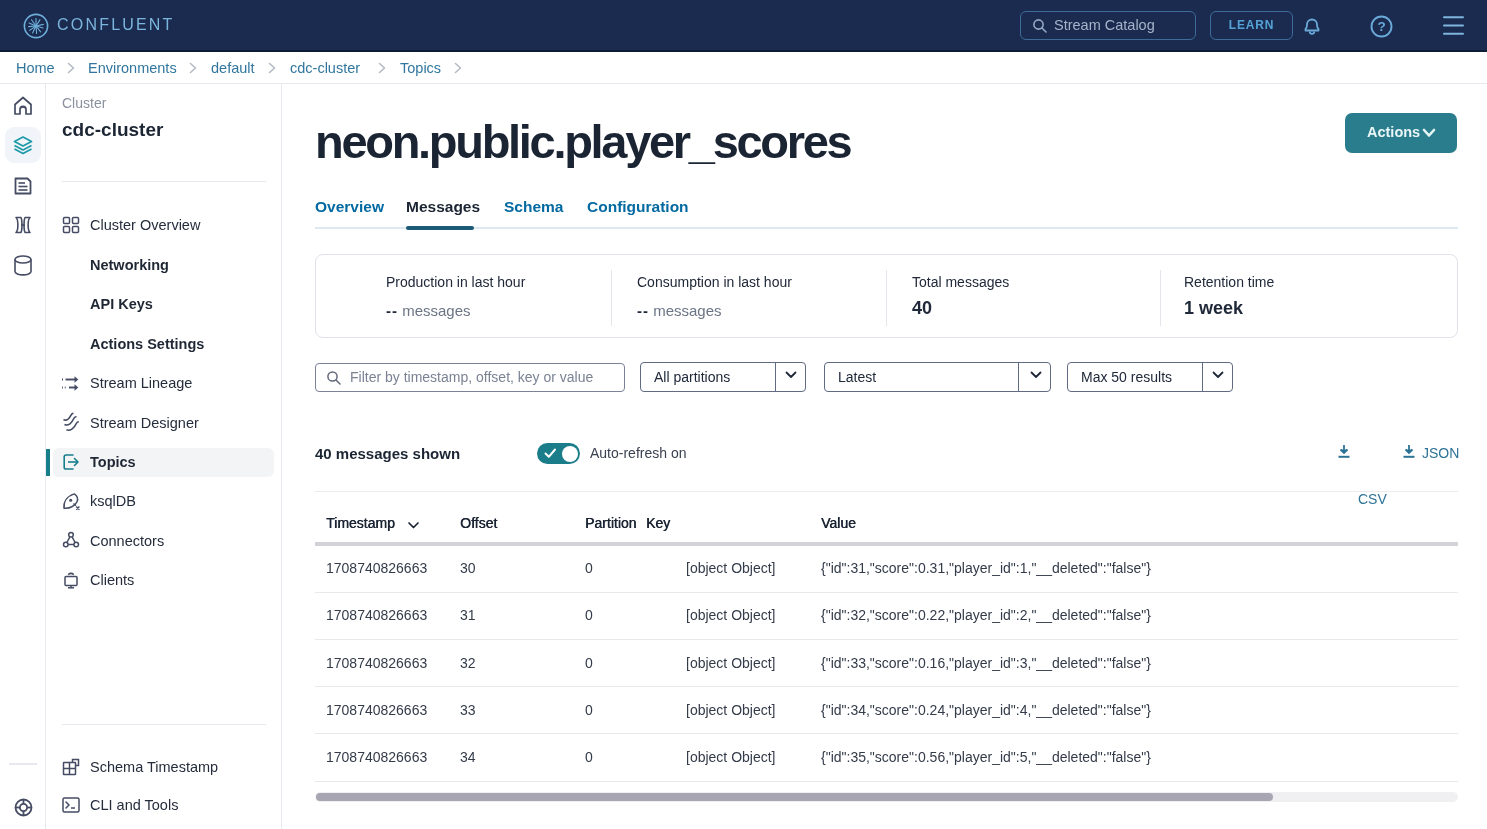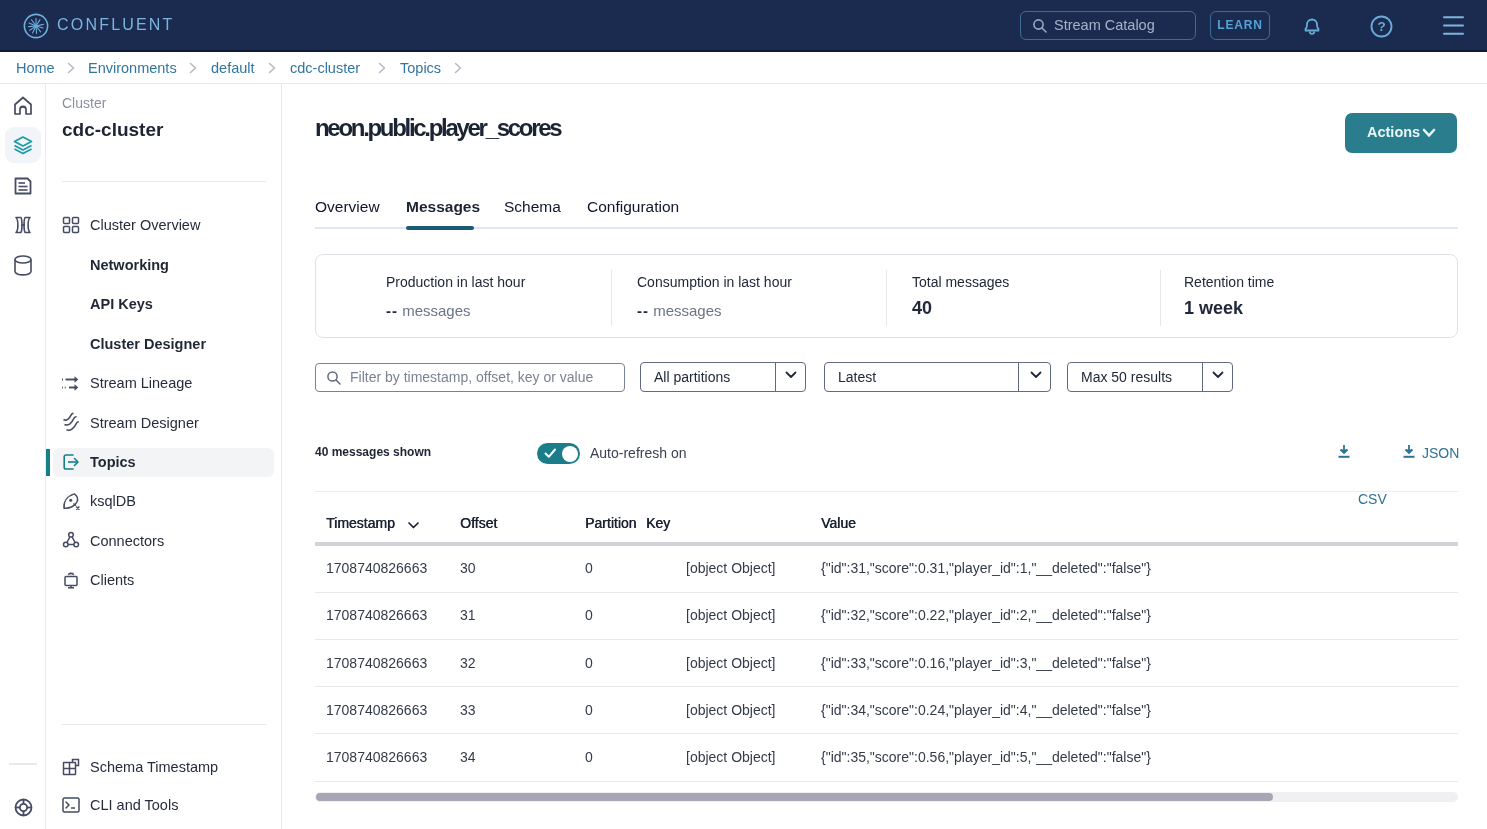--- a/index.html
+++ b/index.html
@@ -9,21 +9,21 @@
 .abs { position:absolute; }
 
 
 #navbar { left:0; top:0; width:1487px; height:52px; background:#1a2b4f;
   border-bottom:2px solid #0e1c38; }
 #logotext { left:57px; top:16px; font-size:16px; letter-spacing:2.2px;
   color:#7cb5dc; font-weight:500; }
 #navsearch { left:1020px; top:11px; width:176px; height:29px;
   border:1.5px solid #3e6c99; border-radius:6px; }
 #navsearch span { position:absolute; left:33px; top:5px; font-size:14.5px; color:#a4b4ca; }
-#learnbtn { left:1210px; top:11px; width:60px; height:29px; border:1.5px solid #3e6c99;
+#learnbtn { left:1210px; top:11px; width:83px; height:29px; border:1.5px solid #3e6c99;
   border-radius:6px; color:#55a3d6; font-size:12px; font-weight:700; letter-spacing:0.8px;
   text-align:center; line-height:27px; }
 
 
 #crumbbar { left:0; top:52px; width:1487px; height:32px; background:#fff;
   border-bottom:1px solid #e7e9ee; }
 #crumbbar .c { position:absolute; top:8px; font-size:14.5px; color:#31769e; }
 
 
 #strip { left:0; top:84px; width:46px; height:745px; background:#fff;
@@ -36,47 +36,47 @@
 .nv { position:absolute; left:44px; font-size:14.5px; color:#252d3d; }
 .nv.b { font-weight:700; color:#1f2735; }
 #clusterlbl { left:16px; top:90px; font-size:14px; color:#8a919e; }
 #clustername { left:16px; top:112px; font-size:19px; font-weight:700; color:#1c2533; }
 .navdiv { position:absolute; left:16px; width:204px; height:1px; background:#e7e9ee; }
 #topicsel { width:221px; height:29px; background:#f3f4f6; border-radius:6px; }
 #topicbar { width:3.5px; height:27px; background:#177e8c; }
 
 
 #main { left:283px; top:84px; width:1204px; height:745px; background:#fff; }
-#title { left:32px; top:114px; font-size:24px; font-weight:700; color:#1b2433;
+#title { left:32px; top:114px; font-size:47px; font-weight:700; color:#1b2433;
   letter-spacing:-2.3px; }
 #actions { left:1062px; top:29px; width:112px; height:40px; background:#2a7d8c;
   border-radius:7px; color:#e8f6f7; font-size:15px; font-weight:700; }
 #actions span { position:absolute; left:22px; top:11px; font-size:14.5px; }
 
-.tab { position:absolute; top:113px; font-size:15.5px; color:#0f172a; }
+.tab { position:absolute; top:113px; font-size:15.5px; color:#0369a1;font-weight:bold; }
 .tab.cur { color:#1b2433; font-weight:700; }
 
 #stats { left:32px; top:170px; width:1143px; height:84px; border:1px solid #dfe2e8;
   border-radius:8px; }
 .statcell { position:absolute; top:19px; height:54px; }
 .statlbl { font-size:14px; color:#20293a; }
 .statval { margin-top:12px; font-size:15px; color:#6b7585; }
 .statval b { color:#20293a; letter-spacing:1px; }
 .statbig { margin-top:8px; font-size:18px; font-weight:700; color:#20293a; }
 .statdiv { position:absolute; top:15px; width:1px; height:56px; background:#e3e6eb; }
 
 #filterbox { left:32px; top:279px; width:310px; height:29px; border:1px solid #7b8296;
   border-radius:4px; }
 #filterbox span { position:absolute; left:34px; top:5px; font-size:14px; color:#7a8294; }
 .sel { position:absolute; top:278px; height:30px; border:1px solid #606a80; border-radius:4px; }
 .sel .t { position:absolute; left:13px; top:6px; font-size:14px; color:#20293a; }
 .sel .dv { position:absolute; top:0; right:29px; width:1px; height:28px; background:#606a80; }
 .sel svg { position:absolute; right:8px; top:8px; }
 
-#msgcount { left:32px; top:361px; font-size:12px; font-weight:700; color:#1c2533; }
+#msgcount { left:32px; top:361px; font-size:15px; font-weight:700; color:#1c2533; }
 #toggle { left:254px; top:359px; width:43px; height:21px; background:#1b7d8a; border-radius:11px; }
 #toggle .knob { position:absolute; right:2.5px; top:2.5px; width:16px; height:16px;
   background:#fff; border-radius:50%; }
 #autorefresh { left:307px; top:361px; font-size:14px; color:#3a4150; }
 .dl { position:absolute; top:445px; font-size:14px; color:#2d7396; }
 
 
 #tbltop { left:32px; top:407px; width:1143px; height:1px; background:#ececf0; }
 .th { position:absolute; top:431px; font-size:14px; font-weight:400; color:#1b2433; text-shadow:0.5px 0 0 #1b2433; }
 #thickline { left:32px; top:458px; width:1143px; height:4px; background:#d2d2d8; }
@@ -196,21 +196,21 @@
   <div class="abs" id="sidenav"></div>
   <div class="abs" id="clusterlbl" style="left:62px;top:95px;">Cluster</div>
   <div class="abs" id="clustername" style="left:62px;top:119px;">cdc-cluster</div>
   <div class="abs navdiv" style="left:62px;top:181px;"></div>
   <div class="abs" id="topicsel" style="left:53px;top:448px;"></div>
   <div class="abs" id="topicbar" style="left:46px;top:449px;"></div>
 
   <div class="abs nv" style="left:90px;top:217px;text-align:center;">Cluster Overview</div>
   <div class="abs nv b" style="left:90px;top:257px;">Networking</div>
   <div class="abs nv b" style="left:90px;top:296px;">API Keys</div>
-  <div class="abs nv b" style="left:90px;top:336px;">Cluster Designer</div>
+  <div class="abs nv b" style="left:90px;top:336px;">Actions Settings</div>
   <div class="abs nv" style="left:90px;top:375px;">Stream Lineage</div>
   <div class="abs nv" style="left:90px;top:415px;">Stream Designer</div>
   <div class="abs nv b" style="left:90px;top:454px;">Topics</div>
   <div class="abs nv" style="left:90px;top:493px;">ksqlDB</div>
   <div class="abs nv" style="left:90px;top:533px;">Connectors</div>
   <div class="abs nv" style="left:90px;top:572px;">Clients</div>
   <div class="abs navdiv" style="left:62px;top:724px;"></div>
   <div class="abs nv" style="left:90px;top:759px;">Schema Timestamp</div>
   <div class="abs nv" style="left:90px;top:797px;">CLI and Tools</div>
 

